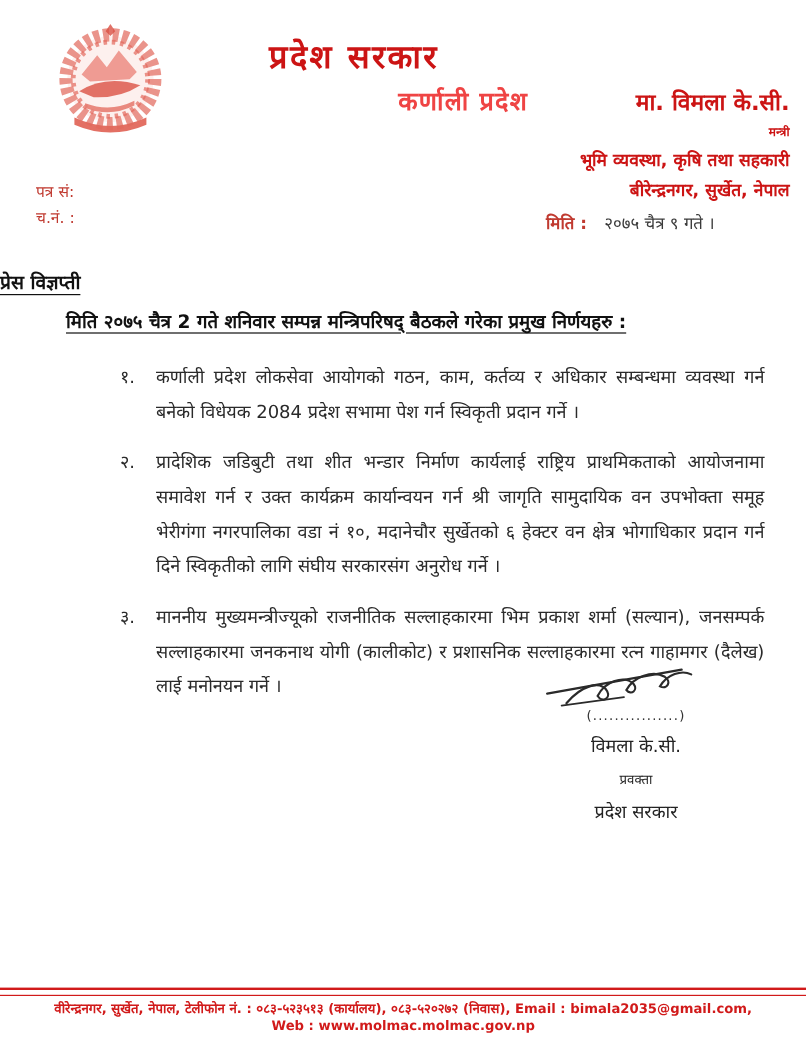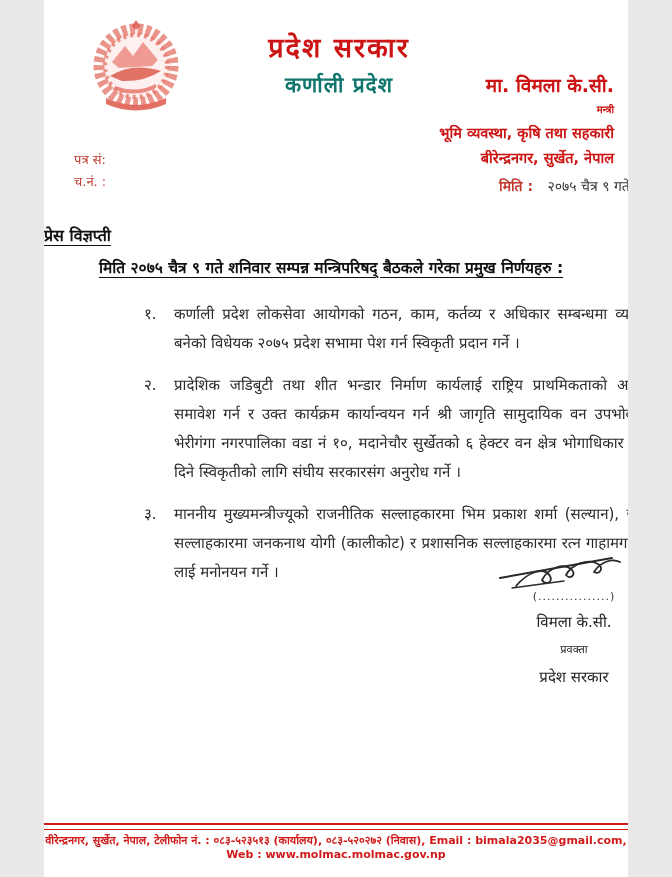--- a/index.html
+++ b/index.html
@@ -1,18 +1,18 @@
 <!DOCTYPE html>
 <html><head>
 <meta charset="utf-8">
 <style>
   html, body { margin: 0; padding: 0; background: #e9e9e9; }
   .page {
     position: relative;
-    width: 584px;
+    width: 672px;
     height: 877px;
     margin: 0 auto;
     background: #ffffff;
     font-family: "DejaVu Sans", sans-serif;
     overflow: hidden;
   }
   
   .emblem {
     position: absolute;
     left: 38px; top: 18px;
@@ -26,24 +26,24 @@
     font-size: 27px;
     font-weight: bold;
     color: #cc1414;
     letter-spacing: 2px;
     white-space: nowrap;
   }
   .org-subtitle {
     position: absolute;
     left: 150px; top: 70px;
     width: 290px;
-    text-align: center;
+    text-align: right;
     font-size: 21px;
     font-weight: bold;
-    color: #0f766e;
+    color: #ef4444;
     letter-spacing: 1px;
     white-space: nowrap;
   }
   .official-block {
     position: absolute;
     right: 14px; top: 72px;
     width: 238px;
     text-align: right;
     color: #cc1414;
   }
@@ -172,26 +172,26 @@
 
   <div class="ref-patra">पत्र सं:</div>
   <div class="ref-chano">च.नं. :</div>
 
   <div class="date-line">
     <span class="date-label">मिति :</span>
     <span class="date-value">२०७५ चैत्र ९ गते ।</span>
   </div>
 
   <div class="pr-title">प्रेस विज्ञप्ती</div>
-  <div class="pr-heading">मिति २०७५ चैत्र ९ गते शनिवार सम्पन्न मन्त्रिपरिषद् बैठकले गरेका प्रमुख निर्णयहरु :</div>
+  <div class="pr-heading">मिति २०७५ चैत्र 2 गते शनिवार सम्पन्न मन्त्रिपरिषद् बैठकले गरेका प्रमुख निर्णयहरु :</div>
 
   <div class="decisions">
     <div class="decision-item">
       <span class="decision-number">१.</span>
-      <span class="decision-text">कर्णाली प्रदेश लोकसेवा आयोगको गठन, काम, कर्तव्य र अधिकार सम्बन्धमा व्यवस्था गर्न बनेको विधेयक २०७५ प्रदेश सभामा पेश गर्न स्विकृती प्रदान गर्ने ।</span>
+      <span class="decision-text">कर्णाली प्रदेश लोकसेवा आयोगको गठन, काम, कर्तव्य र अधिकार सम्बन्धमा व्यवस्था गर्न बनेको विधेयक 2084 प्रदेश सभामा पेश गर्न स्विकृती प्रदान गर्ने ।</span>
     </div>
     <div class="decision-item">
       <span class="decision-number">२.</span>
       <span class="decision-text">प्रादेशिक जडिबुटी तथा शीत भन्डार निर्माण कार्यलाई राष्ट्रिय प्राथमिकताको आयोजनामा समावेश गर्न र उक्त कार्यक्रम कार्यान्वयन गर्न श्री जागृति सामुदायिक वन उपभोक्ता समूह भेरीगंगा नगरपालिका वडा नं १०, मदानेचौर सुर्खेतको ६ हेक्टर वन क्षेत्र भोगाधिकार प्रदान गर्न दिने स्विकृतीको लागि संघीय सरकारसंग अनुरोध गर्ने ।</span>
     </div>
     <div class="decision-item">
       <span class="decision-number">३.</span>
       <span class="decision-text">माननीय मुख्यमन्त्रीज्यूको राजनीतिक सल्लाहकारमा भिम प्रकाश शर्मा (सल्यान), जनसम्पर्क सल्लाहकारमा जनकनाथ योगी (कालीकोट) र प्रशासनिक सल्लाहकारमा रत्न गाहामगर (दैलेख) लाई मनोनयन गर्ने ।</span>
     </div>
   </div>

